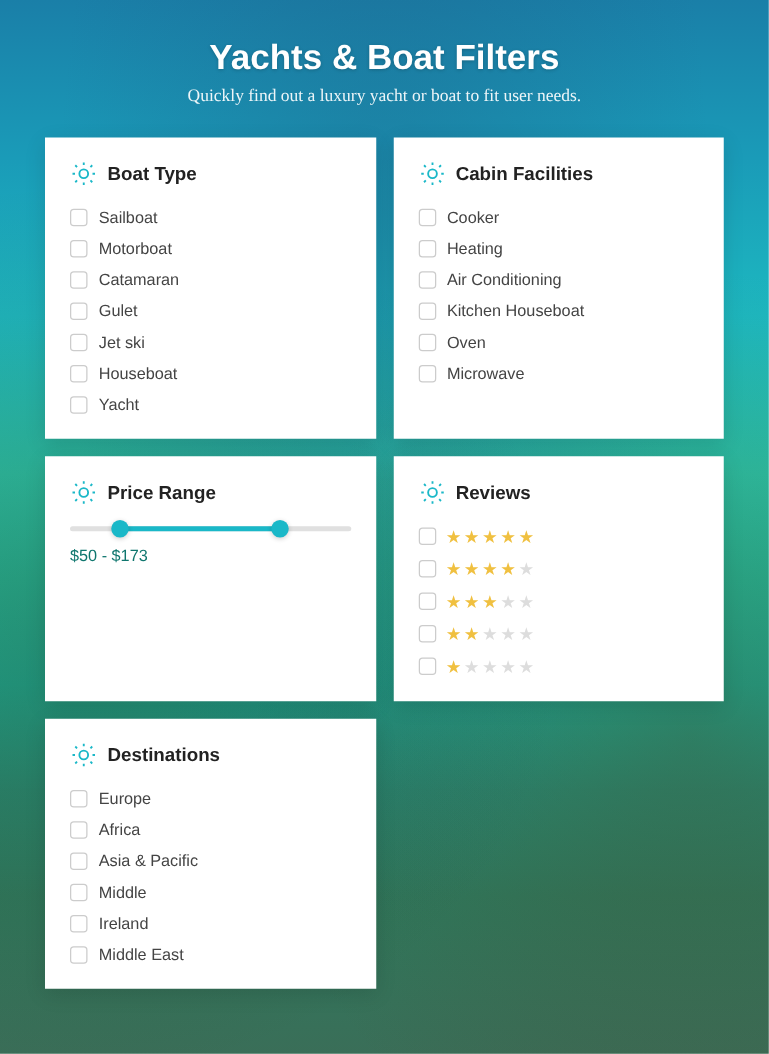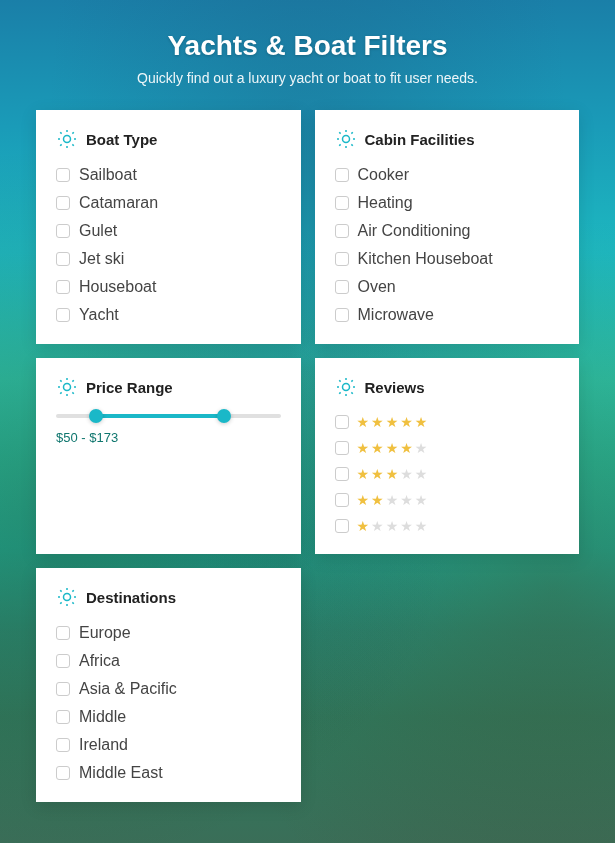--- a/index.html
+++ b/index.html
@@ -54,20 +54,21 @@
       font-weight: 800;
       margin-bottom: 8px;
       text-shadow: 0 1px 3px rgba(0,0,0,0.2);
     }
 
     .page-subtitle {
       text-align: center;
       color: rgba(255,255,255,0.92);
       font-size: 14px;
       margin-bottom: 24px;
+      font-family: Liberation Serif, serif;
     }
 
     .grid {
       display: grid;
       grid-template-columns: 1fr 1fr;
       gap: 14px;
     }
 
     .card {
       background: #fff;
@@ -109,21 +110,21 @@
     .checkbox {
       width: 14px;
       height: 14px;
       border: 1.5px solid #ccc;
       border-radius: 3px;
       flex-shrink: 0;
       background: #fff;
     }
 
     .check-label {
-      font-size: 16px;
+      font-size: 13px;
       color: #444;
     }
 
     
     .price-value {
       font-size: 13px;
       color: #0f766e;
       margin-top: 12px;
     }
 
@@ -210,20 +211,24 @@
         </svg>
         <span class="card-title">Boat Type</span>
       </div>
       <div id="boat-type-list">
           <div class="check-item">
             <div class="checkbox"></div>
             <span class="check-label">Sailboat</span>
           </div>
           <div class="check-item">
             <div class="checkbox"></div>
+            <span class="check-label">Motorboat</span>
+          </div>
+          <div class="check-item">
+            <div class="checkbox"></div>
             <span class="check-label">Catamaran</span>
           </div>
           <div class="check-item">
             <div class="checkbox"></div>
             <span class="check-label">Gulet</span>
           </div>
           <div class="check-item">
             <div class="checkbox"></div>
             <span class="check-label">Jet ski</span>
           </div>

